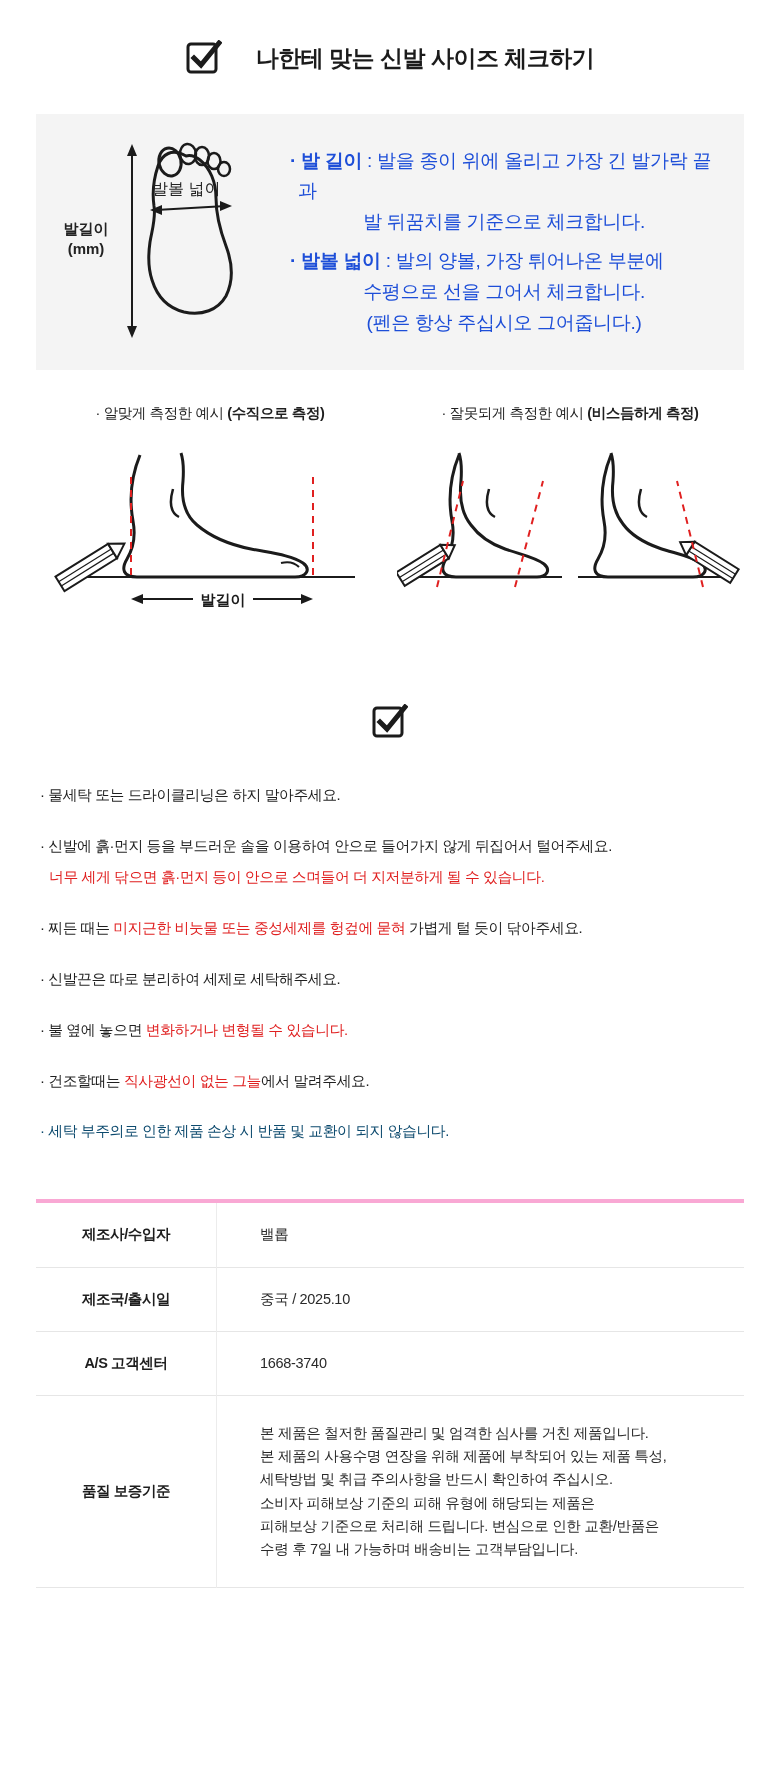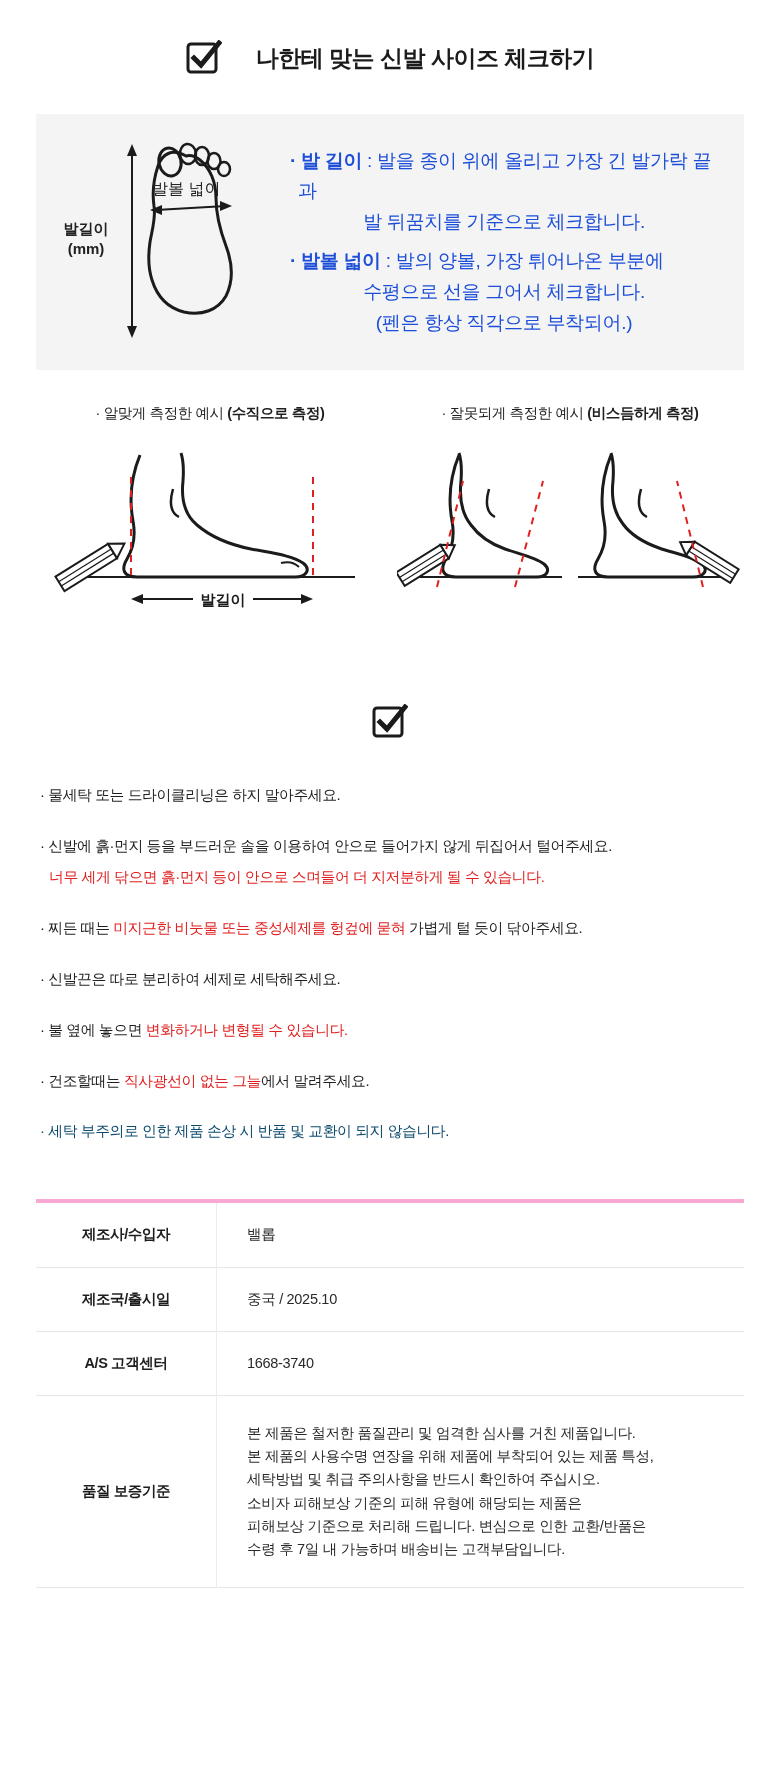--- a/index.html
+++ b/index.html
@@ -147,21 +147,21 @@
     font-weight: bold;
     color: #1d1d1d;
     padding: 20px 6px;
     vertical-align: middle;
     letter-spacing: -0.4px;
     border-right: 1px solid #ececec;
   }
   .info-table td {
     font-size: 14.5px;
     color: #2a2a2a;
-    padding: 20px 10px 20px 30px;
+    padding: 20px 10px 20px 43px;
     letter-spacing: -0.3px;
     line-height: 1.6;
     vertical-align: middle;
   }
   .info-table tr.tall th { padding: 30px 6px; }
   .info-table tr.tall td { padding-top: 26px; padding-bottom: 26px; }
 </style>
 </head>
 <body>
 
@@ -217,21 +217,21 @@
     </div>
 
     <div class="measure-text">
       <div class="measure-line">
         <b>· 발 길이</b><span> : 발을 종이 위에 올리고 가장 긴 발가락 끝과</span>
         <span class="ind">발 뒤꿈치를 기준으로 체크합니다.</span>
       </div>
       <div class="measure-line">
         <b>· 발볼 넓이</b><span> : 발의 양볼, 가장 튀어나온 부분에</span>
         <span class="ind">수평으로 선을 그어서 체크합니다.</span>
-        <span class="ind">(펜은 항상 직각으로 부착되어.)</span>
+        <span class="ind">(펜은 항상 주십시오 그어줍니다.)</span>
       </div>
     </div>
   </div>
 
   <div class="examples">
 
     <div class="example-col">
       <div class="example-caption">
         <span>· 알맞게 측정한 예시 </span><b>(수직으로 측정)</b>
       </div>

